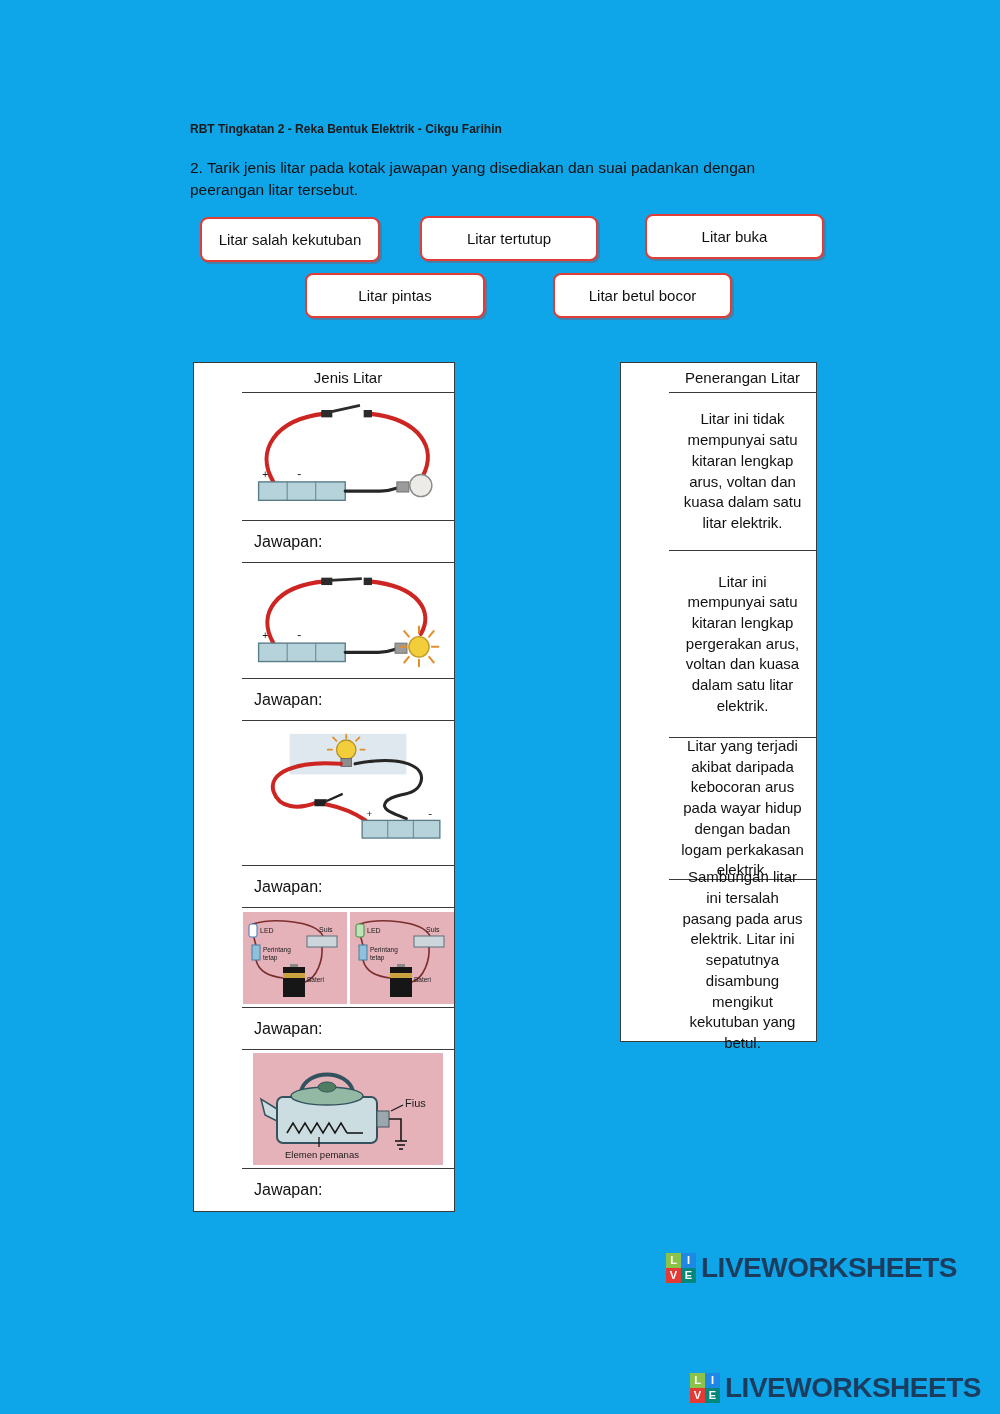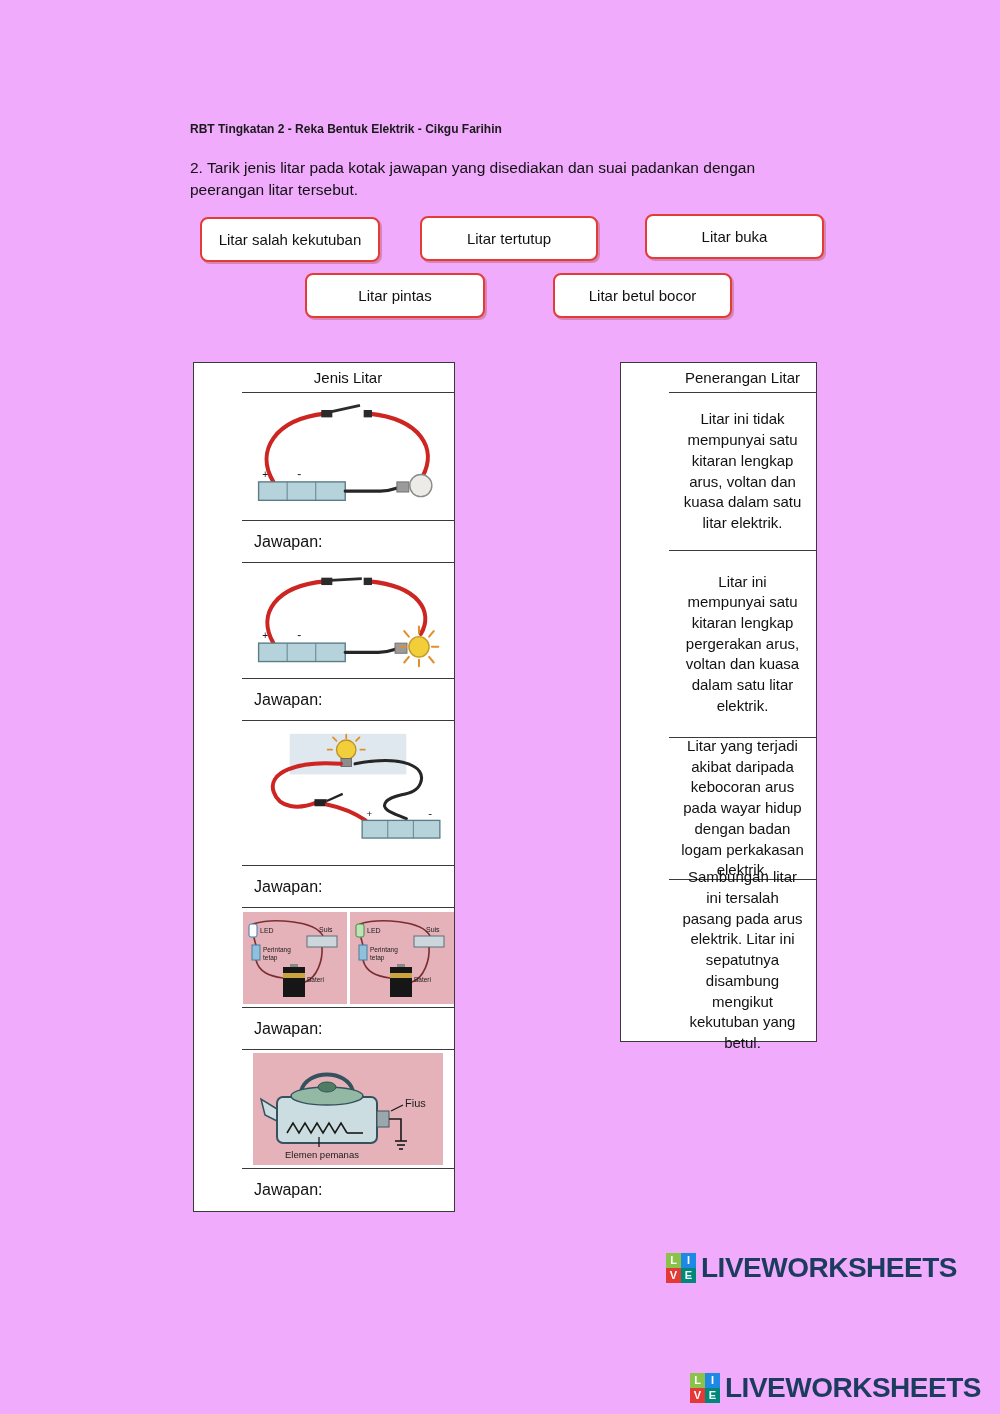--- a/index.html
+++ b/index.html
@@ -1,21 +1,21 @@
 <!DOCTYPE html>
 <html><head>
 <meta charset="utf-8">
 <style>
   * { margin:0; padding:0; box-sizing:border-box; }
   html,body { background:#ffffff; }
   body {
     width:1000px; height:1414px; position:relative;
     font-family:"Liberation Sans", sans-serif; color:#111;
   }
-  .page { position:absolute; inset:0; background:#f0abfc; overflow:hidden; }
+  .page { position:absolute; inset:0; background:#0ea5e9; overflow:hidden; }
 
   .doc-header {
     position:absolute; left:190px; top:122px;
     font-size:12px; font-weight:bold; color:#1a1a1a;
   }
   .question {
     position:absolute; left:190px; top:157px; width:600px;
     font-size:15.5px; line-height:1.42; color:#111;
   }
 

